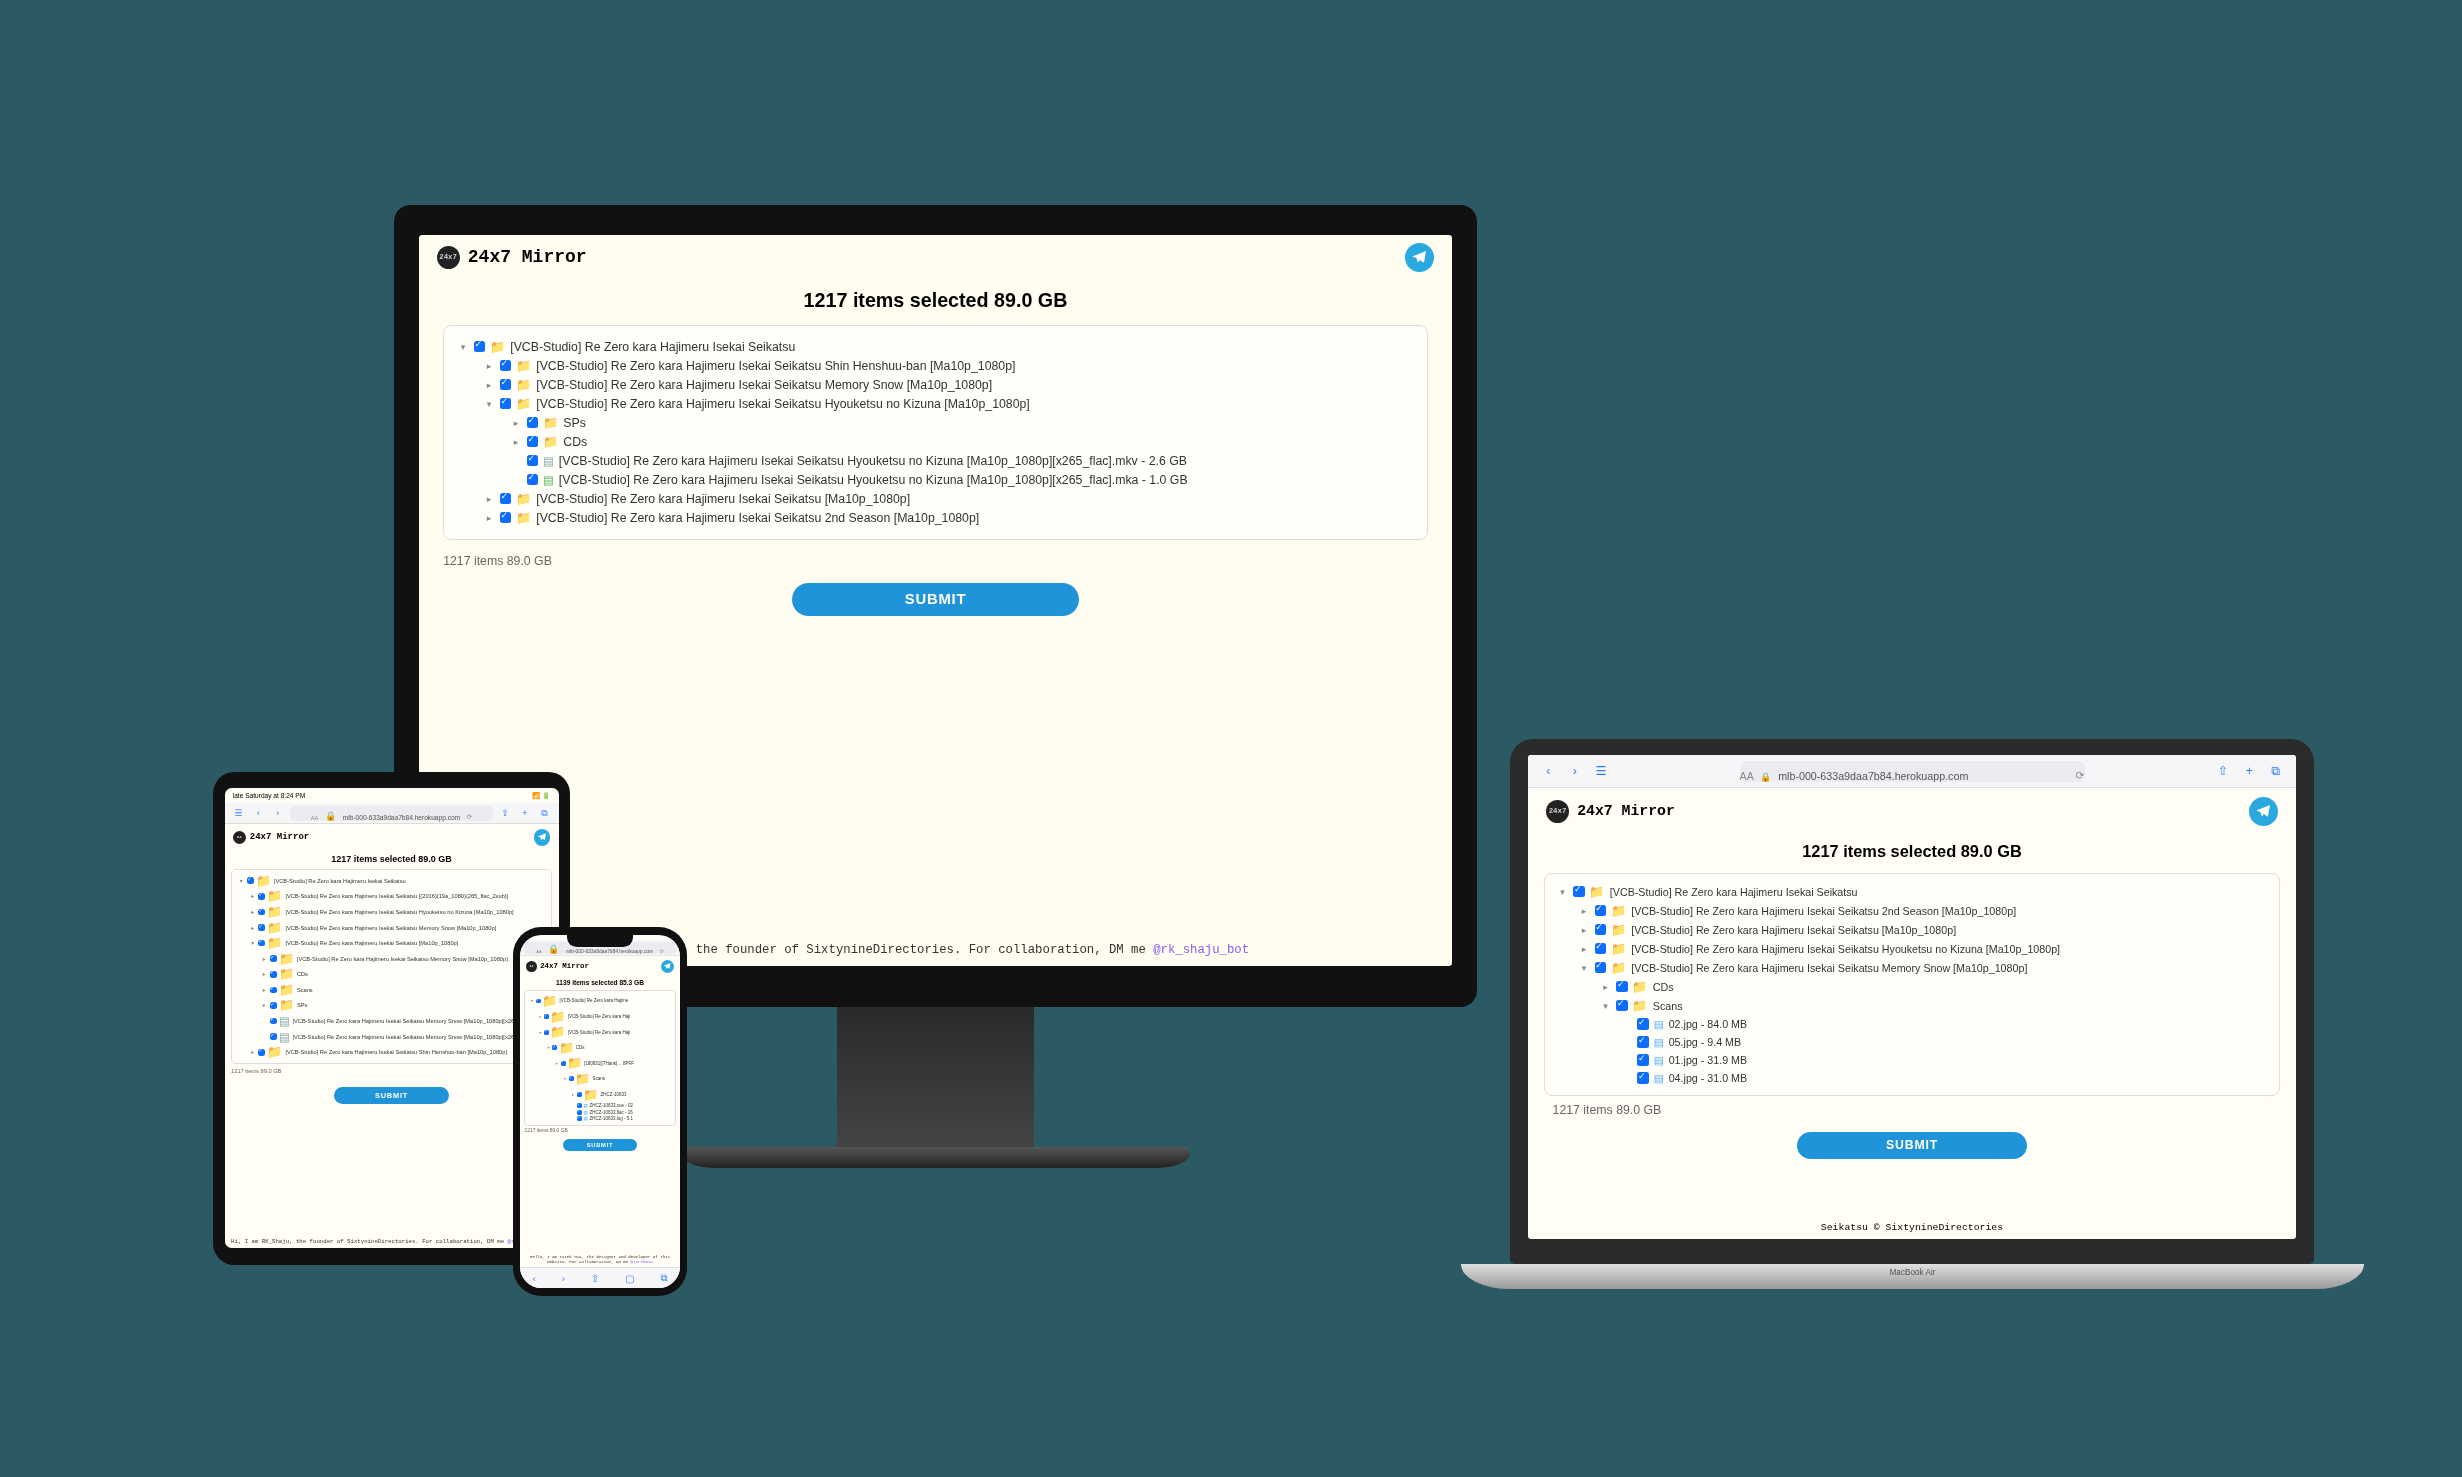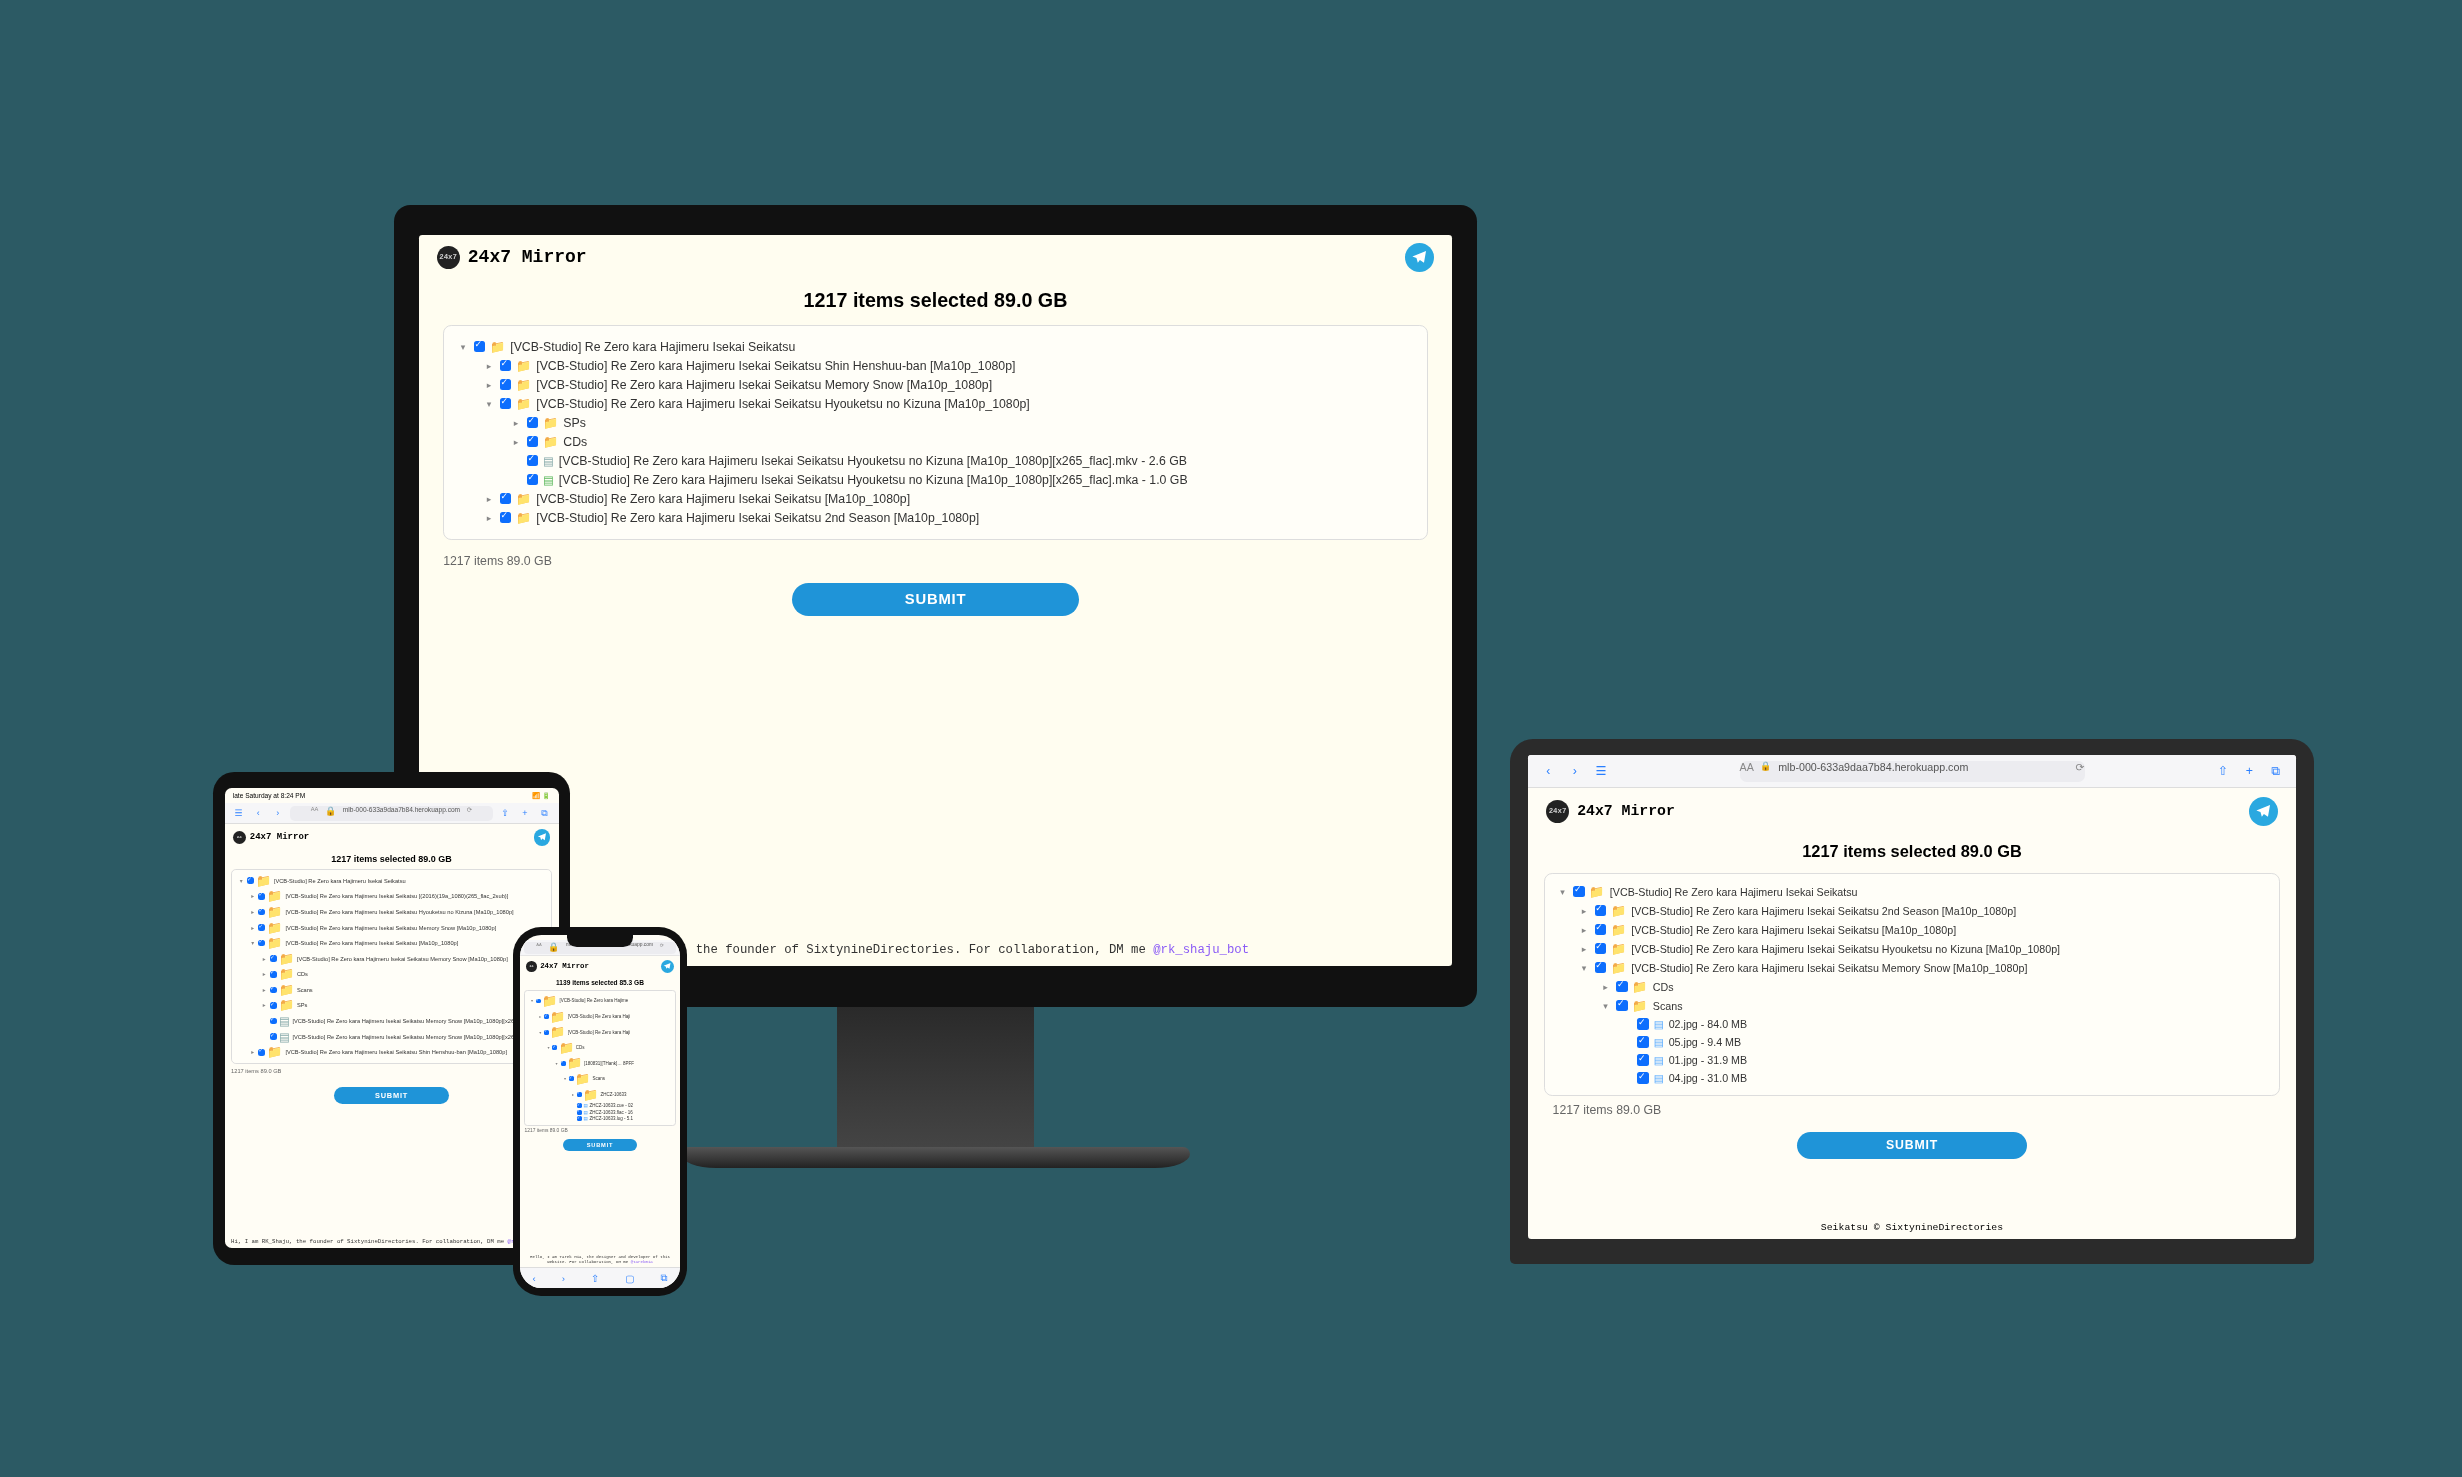--- a/index.html
+++ b/index.html
@@ -106,21 +106,21 @@
 }
 .laptop-brand{position:absolute; left:0;right:0; top:4.1px; text-align:center; font-size:8.2px; color:#555;}
 .safari-bar{
   height:33px; background:#f6f6f8; border-bottom:0.8px solid #ddd;
   display:flex; align-items:center; gap:11.5px; padding:0 13px;
   font-size:12.3px;
 }
 .safari-nav{color:#2a7fff; width:14.8px; text-align:center; cursor:pointer;}
 .safari-url{
   flex:0 0 345px; margin:0 auto; background:#ececf0; border-radius:6.6px;
-  height:21.3px; display:flex; align-items:flex-start; justify-content:center; gap:6.6px;
+  height:21.3px; display:flex; align-items:flex-end; justify-content:center; gap:6.6px;
   font-size:10.7px; color:#555;
 }
 .lock{font-size:9px;}
 .laptop .app-logo{font-size:14.8px;}
 .laptop .items-bar{font-size:16.4px;}
 .laptop .tree-panel{margin:3.3px 16.4px; padding:8.2px 6.6px;}
 .laptop .tree-row{font-size:10.7px;}
 .laptop .submit-btn{width:230px; font-size:12.3px; padding:6.6px 0;}
 .laptop .copyright{position:absolute; bottom:6.6px; left:0; right:0; text-align:center; font-family:"Courier New",monospace; font-size:9.8px;}
 
@@ -391,20 +391,23 @@
             <span class="blue-ic">▤</span>
             <span>04.jpg - 31.0 MB</span>
           </div>
         </div>
       <div class="status-line">1217 items 89.0 GB</div>
       <button class="submit-btn">SUBMIT</button>
 
       <div class="copyright">Seikatsu © SixtynineDirectories</div>
     </div>
   </div>
+  <div class="laptop-base">
+    <div class="laptop-brand">MacBook Air</div>
+  </div>
 </div>
 
 <div class="tablet">
   <div class="tablet-bezel">
     <div class="tablet-screen">
 
       <div class="status-top">
         <span>late Saturday at 8:24 PM</span>
         <span>📶 🔋</span>
       </div>

